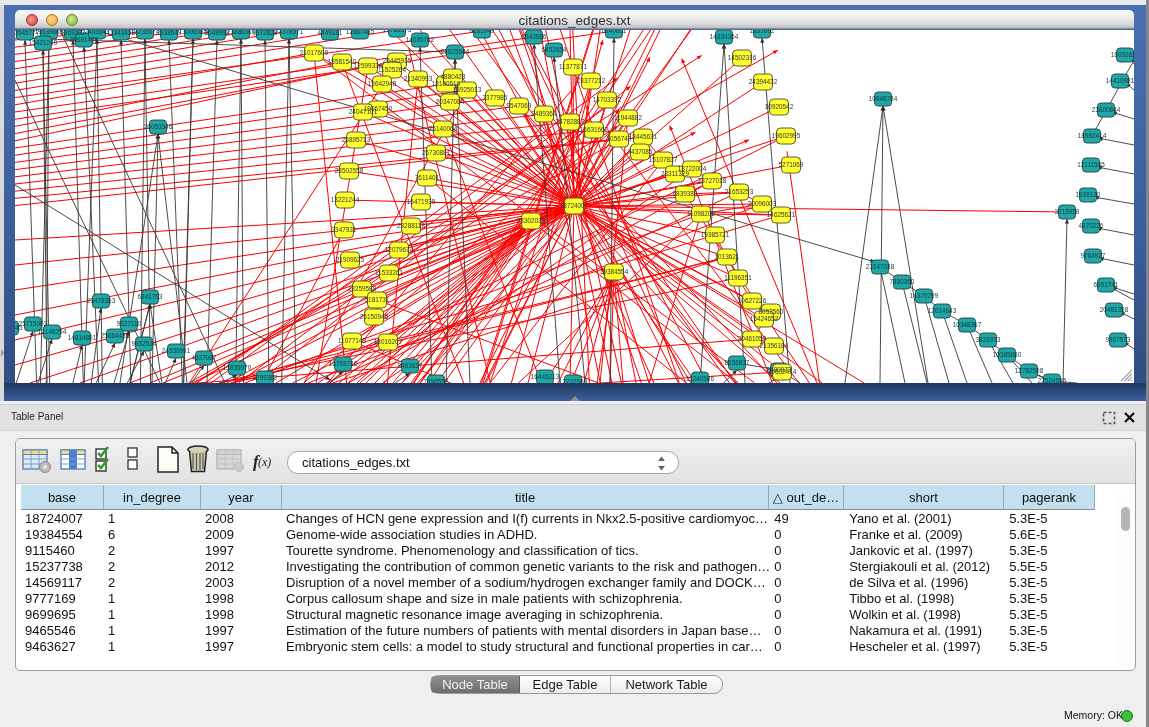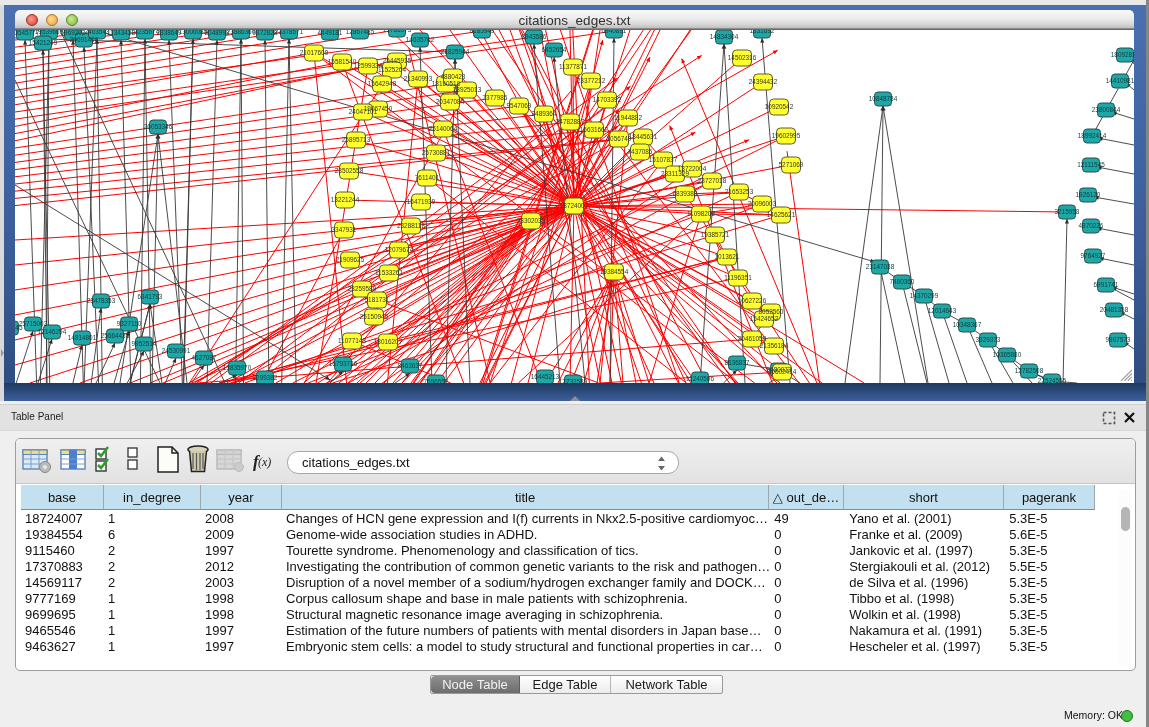--- a/index.html
+++ b/index.html
@@ -16,21 +16,21 @@
 #phead .pt{position:absolute;left:11px;top:6px;font-size:10px;color:#222}
 #container{position:absolute;left:15px;top:37px;width:1121px;height:233px;background:#fff;border:1px solid #9d9d9d;border-radius:5px;overflow:hidden}
 #toolbar{position:absolute;left:0;top:0;width:1119px;height:45px;background:linear-gradient(180deg,#f0f0f0,#e2e2e2);border-bottom:1px solid #c5c5c5}
 #combo{position:absolute;left:271px;top:12px;width:392px;height:23px;background:#fff;border:1px solid #a8a8a8;border-radius:11px;font-size:13px;color:#111;line-height:21px;padding-left:14px}
 #thead{position:absolute;left:5px;top:46px;height:25px}
 #thead div{position:absolute;top:0;height:25px;background:#c2e0f0;border-right:1px solid #9aa7ad;border-bottom:1px solid #8a8a8a;font-size:13px;color:#111;text-align:center;line-height:25px}
 #tbl{position:absolute;left:5px;top:71px;border-collapse:collapse;table-layout:fixed}
 #tbl td{font-size:13px;color:#111;height:16px;padding:0 0 0 4px;white-space:nowrap;overflow:hidden;border:0}
 #sbar{position:absolute;right:3px;top:50px;width:14px;height:178px;background:#fcfcfc;border-radius:7px}
 #sthumb{position:absolute;right:5px;top:68px;width:9px;height:24px;background:#b5b5b5;border-radius:5px}
-#tabs{position:absolute;left:430px;top:274px;width:293px;height:19px;border:1px solid #9a9a9a;border-radius:2px;background:linear-gradient(180deg,#fff,#ececec);display:flex}
+#tabs{position:absolute;left:430px;top:274px;width:293px;height:19px;border:1px solid #9a9a9a;border-radius:9px;background:linear-gradient(180deg,#fff,#ececec);display:flex}
 #tabs div{font-size:13px;color:#1a1a1a;text-align:center;line-height:18px;height:100%}
 #tabs .sel{background:linear-gradient(180deg,#909090,#6d6d6d);color:#f2f2f2;border-radius:4px 0 0 4px;border-right:1px solid #5f5f5f}
 #tabs .mid{border-right:1px solid #b5b5b5}
 #mem{position:absolute;left:1064px;top:308px;font-size:10.5px;color:#111}
 #memdot{position:absolute;left:1121px;top:309px;width:12px;height:12px;border-radius:50%;background:#3fc13f;border:1.5px solid #1d701d}
 #redge{position:absolute;left:1146px;top:0;width:3px;height:727px;background:#868686}
 #lstrip{position:absolute;left:0;top:5px;width:4px;height:396px;background:#d9d9d9}
 </style></head><body>
 <div id="desktop">
  <div id="win">
@@ -427,42 +427,42 @@
           <tr>
             <td style="width:83px">9115460</td>
             <td style="width:97px">2</td>
             <td style="width:81px">1997</td>
             <td style="width:487px">Tourette syndrome. Phenomenology and classification of tics.</td>
             <td style="width:75px">0</td>
             <td style="width:160px">Jankovic et al. (1997)</td>
             <td style="width:91px">5.3E-5</td>
           </tr>
           <tr>
-            <td style="width:83px">17370883</td>
+            <td style="width:83px">15237738</td>
             <td style="width:97px">2</td>
             <td style="width:81px">2012</td>
             <td style="width:487px">Investigating the contribution of common genetic variants to the risk and pathogen…</td>
             <td style="width:75px">0</td>
             <td style="width:160px">Stergiakouli et al. (2012)</td>
             <td style="width:91px">5.5E-5</td>
           </tr>
           <tr>
             <td style="width:83px">14569117</td>
             <td style="width:97px">2</td>
             <td style="width:81px">2003</td>
             <td style="width:487px">Disruption of a novel member of a sodium/hydrogen exchanger family and DOCK…</td>
             <td style="width:75px">0</td>
             <td style="width:160px">de Silva et al. (1996)</td>
             <td style="width:91px">5.3E-5</td>
           </tr>
           <tr>
             <td style="width:83px">9777169</td>
             <td style="width:97px">1</td>
             <td style="width:81px">1998</td>
-            <td style="width:487px">Corpus callosum shape and base in male patients with schizophrenia.</td>
+            <td style="width:487px">Corpus callosum shape and size in male patients with schizophrenia.</td>
             <td style="width:75px">0</td>
             <td style="width:160px">Tibbo et al. (1998)</td>
             <td style="width:91px">5.3E-5</td>
           </tr>
           <tr>
             <td style="width:83px">9699695</td>
             <td style="width:97px">1</td>
             <td style="width:81px">1998</td>
             <td style="width:487px">Structural magnetic resonance image averaging in schizophrenia.</td>
             <td style="width:75px">0</td>

